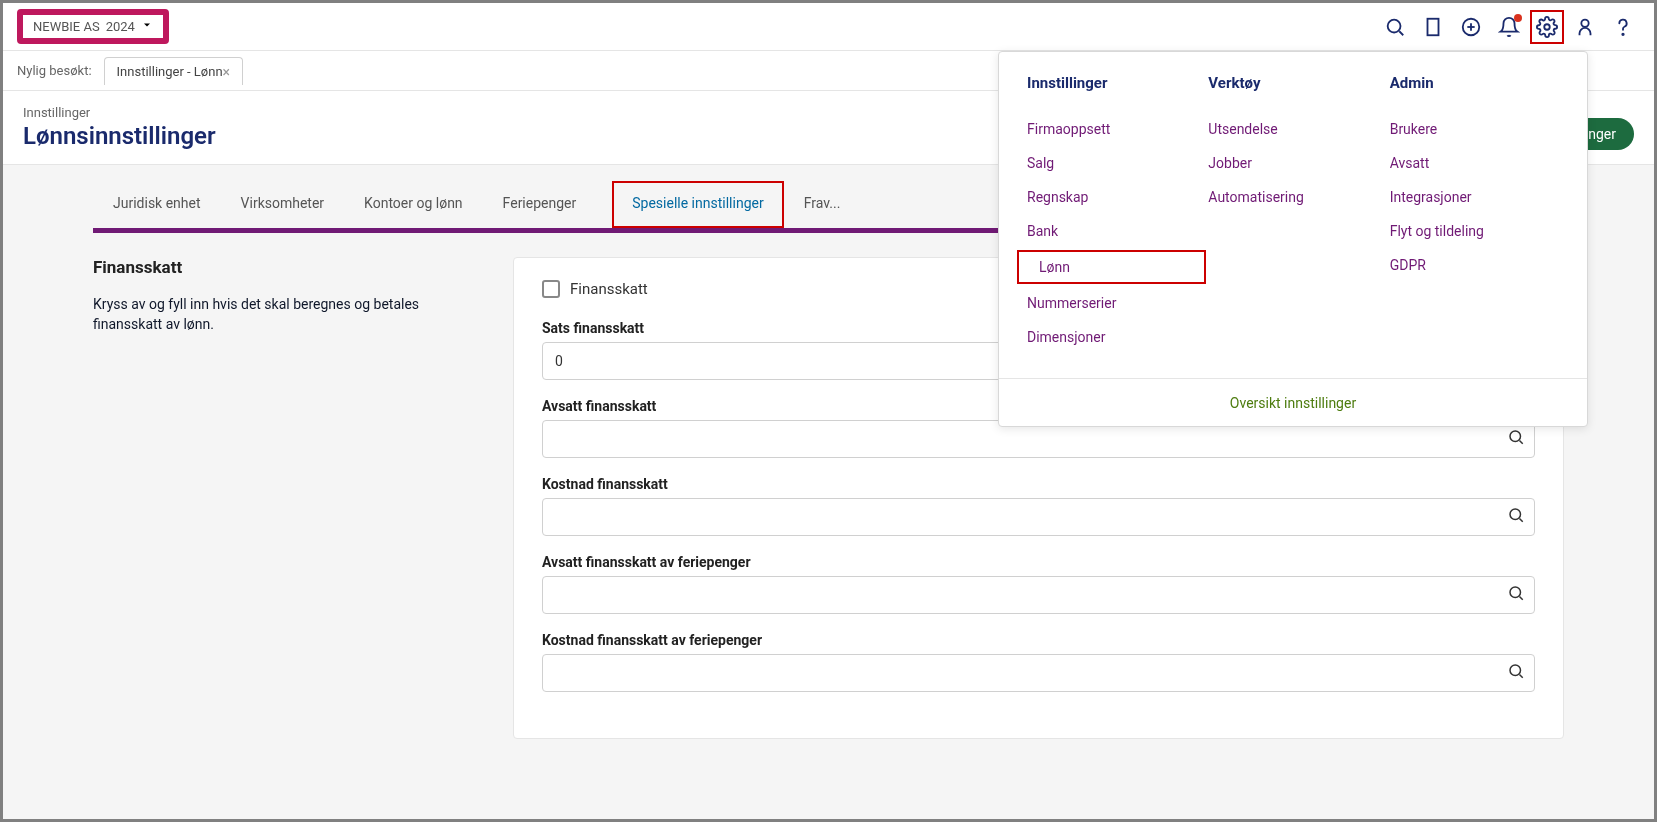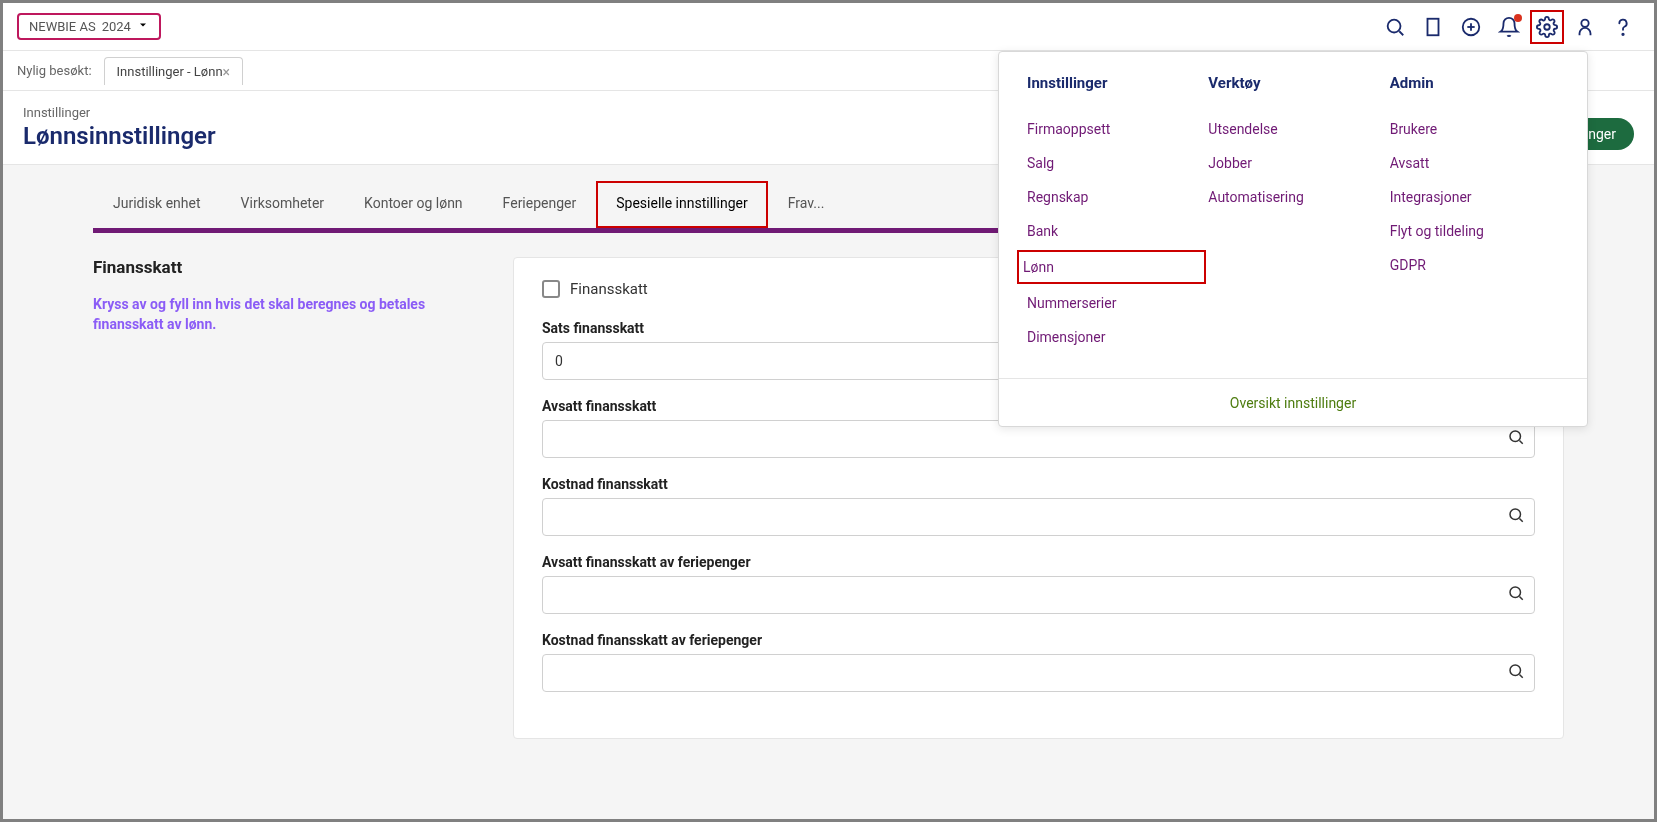--- a/index.html
+++ b/index.html
@@ -1,20 +1,20 @@
 <!DOCTYPE html>
 <html><head>
   <meta charset="utf-8">
   <style>
     * { box-sizing: border-box; margin: 0; padding: 0; font-family: -apple-system, BlinkMacSystemFont, "Segoe UI", Roboto, sans-serif; }
     body { background: #808080; padding: 3px; width: 1657px; height: 822px; overflow: hidden; }
     .app-frame { background: #fff; width: 100%; height: 100%; display: flex; flex-direction: column; position: relative; }
     
     .topbar { display: flex; align-items: center; padding: 8px 14px; border-bottom: 1px solid #e5e5e5; height: 48px; }
-    .company-selector { display: flex; align-items: center; border: 2px solid #be185d; border-radius: 4px; padding: 4px 10px; font-size: 13px; color: #555; gap: 6px; cursor: pointer; }
+    .company-selector { display: flex; align-items: center; border: 6px solid #be185d; border-radius: 4px; padding: 4px 10px; font-size: 13px; color: #555; gap: 6px; cursor: pointer; }
     .company-selector .year { color: #555; }
     .topbar-spacer { flex: 1; }
     .topbar-icons { display: flex; align-items: center; gap: 4px; }
     .icon-btn { width: 34px; height: 34px; display: flex; align-items: center; justify-content: center; cursor: pointer; color: #1a2a6c; position: relative; }
     .icon-btn svg { width: 22px; height: 22px; stroke: #1a2a6c; fill: none; stroke-width: 2; }
     .icon-btn.gear-highlight { border: 2px solid #cc0000; }
     .notif-dot { position: absolute; top: 4px; right: 4px; width: 8px; height: 8px; background: #d9321f; border-radius: 50%; }
 
     .tabbar { display: flex; align-items: center; padding: 0 14px; border-bottom: 1px solid #e5e5e5; height: 40px; gap: 12px; }
     .recent-label { font-size: 13px; color: #666; }
@@ -23,46 +23,46 @@
 
     .header-row { display: flex; align-items: flex-end; padding: 14px 20px 14px 20px; border-bottom: 1px solid #e5e5e5; }
     .breadcrumb { font-size: 13px; color: #666; margin-bottom: 2px; }
     .page-title { font-size: 24px; font-weight: 600; color: #1a2a6c; }
     .header-spacer { flex: 1; }
     .save-btn { background: #1d6b3f; color: #fff; border: none; border-radius: 18px; padding: 8px 18px; font-size: 14px; cursor: pointer; }
 
     .content-area { flex: 1; background: #f5f5f5; padding: 16px 0 0 0; overflow: hidden; }
     .nav-tabs { display: flex; border-bottom: 5px solid #701a75; margin: 0 90px 24px 90px; }
     .nav-tab { padding: 14px 20px; font-size: 14px; color: #555; cursor: pointer; border-bottom: 3px solid transparent; }
-    .nav-tab.active { color: #000000; border-bottom-color: #1a2a6c; }
+    .nav-tab.active { color: #0369a1; border-bottom-color: #1a2a6c; margin-left: 16px; }
     .nav-tab.highlight-red { border: 2px solid #cc0000; padding: 12px 18px; }
 
     .body-grid { display: flex; margin: 0 90px; gap: 40px; }
     .side-desc { width: 380px; flex-shrink: 0; }
     .side-title { font-size: 17px; font-weight: 700; color: #222; margin-bottom: 18px; }
-    .side-text { font-size: 14px; color: #8b5cf6; line-height: 1.4; font-weight: bold; }
+    .side-text { font-size: 14px; color: #0f172a; line-height: 1.4; }
     .form-card { flex: 1; background: #fff; border: 1px solid #e5e5e5; border-radius: 4px; padding: 22px 28px 28px 28px; }
     .checkbox-row { display: flex; align-items: center; gap: 10px; margin-bottom: 22px; }
     .checkbox-box { width: 18px; height: 18px; border: 2px solid #888; border-radius: 3px; }
     .checkbox-label { font-size: 15px; color: #333; }
     .form-field { margin-bottom: 18px; }
     .field-label { font-size: 14px; font-weight: 700; color: #222; margin-bottom: 6px; display: block; }
     .field-input { width: 100%; border: 1px solid #d0d0d0; border-radius: 4px; padding: 10px 12px; font-size: 14px; color: #333; position: relative; }
     .input-with-search { position: relative; }
     .input-with-search .search-suffix { position: absolute; right: 10px; top: 50%; transform: translateY(-50%); color: #333; }
     .input-with-search .search-suffix svg { width: 18px; height: 18px; stroke: #333; fill: none; stroke-width: 2; }
     .input-with-search input { padding-right: 36px; }
 
     
     .settings-panel { position: absolute; top: 48px; right: 66px; width: 590px; background: #fff; border: 1px solid #d8d8d8; border-radius: 4px; box-shadow: 0 2px 10px rgba(0,0,0,0.1); z-index: 100; }
     .panel-cols { display: flex; padding: 22px 28px 24px 28px; gap: 12px; }
     .panel-col { flex: 1; }
     .panel-col-title { font-size: 15px; font-weight: 700; color: #1a2a6c; margin-bottom: 20px; }
     .panel-item { font-size: 14px; color: #701a75; padding: 9px 0; cursor: pointer; }
-    .panel-item.highlight-red { border: 2px solid #cc0000; padding: 7px 4px; margin: 2px -10px; }
+    .panel-item.highlight-red { border: 2px solid #cc0000; padding: 7px 20px; margin: 2px -10px; }
     .panel-footer { border-top: 1px solid #e5e5e5; text-align: center; padding: 14px; }
     .panel-footer-link { color: #4d7c0f; font-size: 14px; cursor: pointer; }
   </style>
 </head>
 <body>
 
 <div class="app-frame">
 
   <div class="topbar">
     <div class="company-selector">

